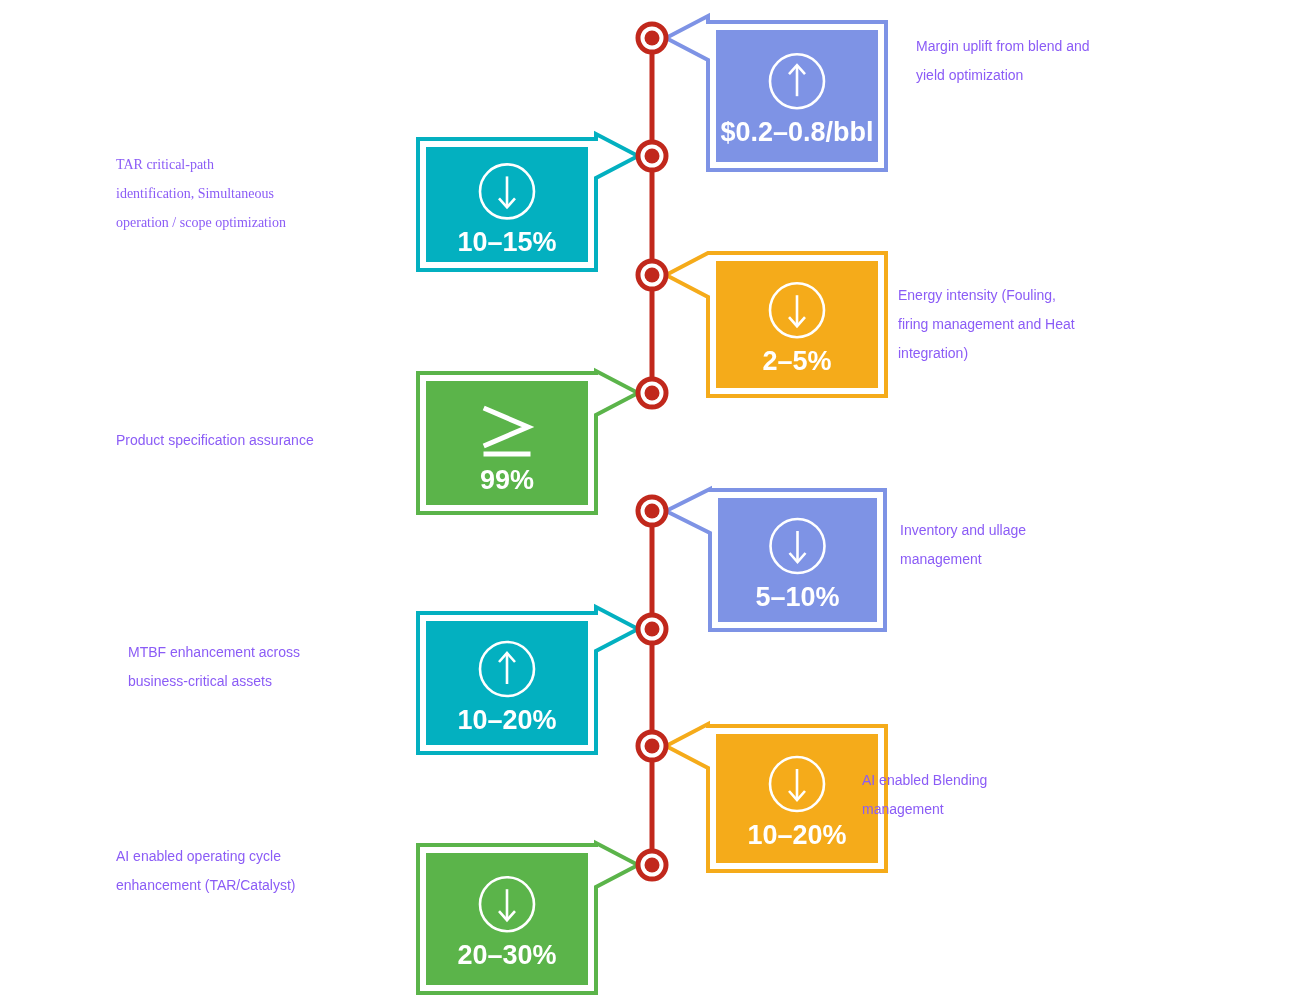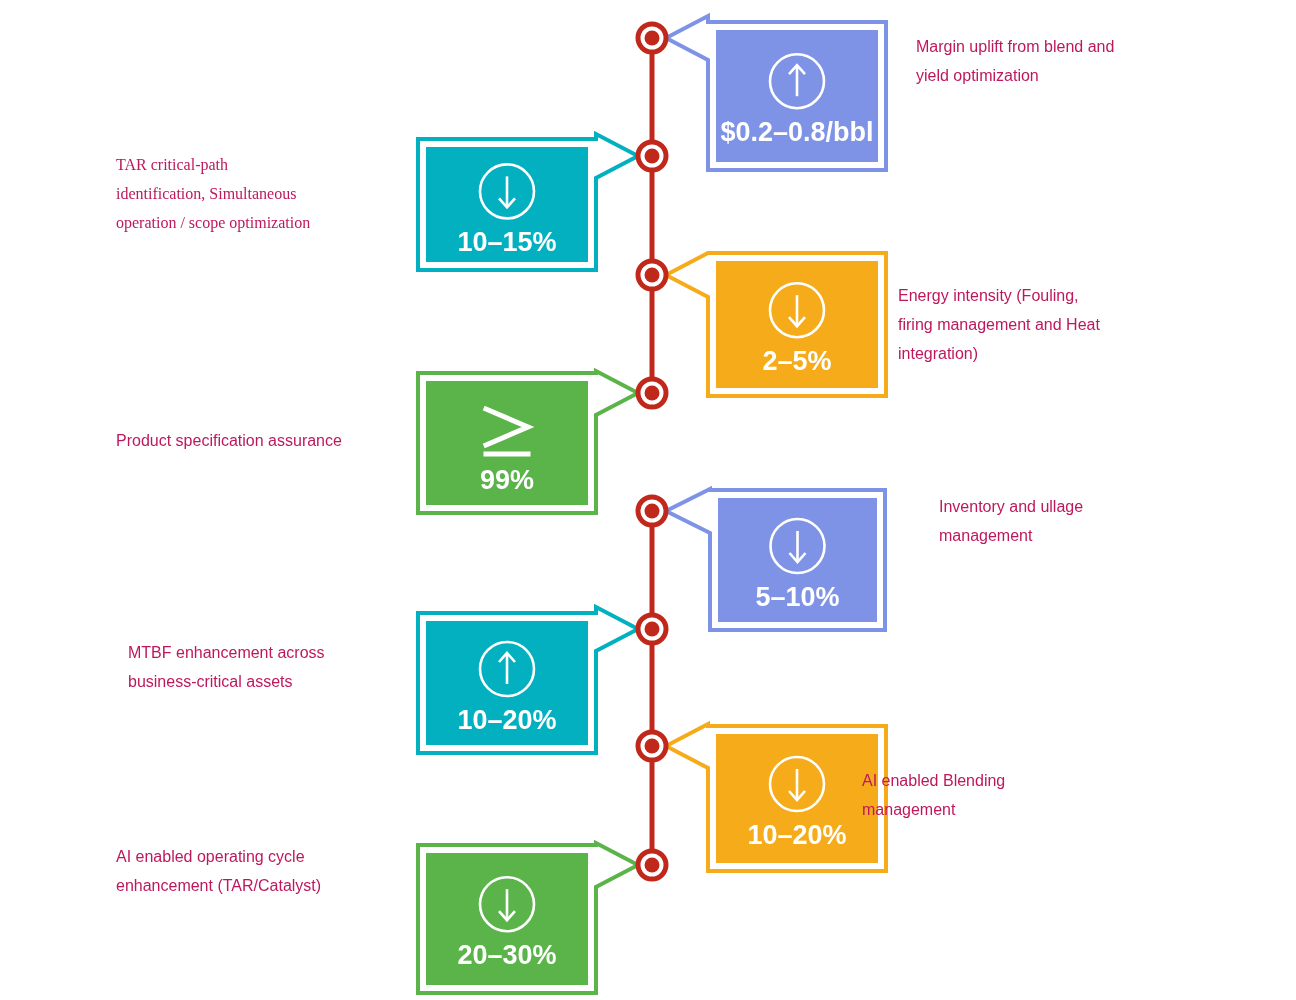--- a/index.html
+++ b/index.html
@@ -3,23 +3,23 @@
 <meta charset="utf-8">
 <style>
   html,body{margin:0;padding:0;background:#ffffff;}
   body{width:1296px;height:1000px;overflow:hidden;
        font-family:"Liberation Sans","DejaVu Sans",sans-serif;}
   #stage{position:relative;width:1296px;height:1000px;}
   svg#diagram{position:absolute;inset:0;width:1296px;height:1000px;display:block;}
   .side-label{
     position:absolute;
     font-family:"Liberation Sans","DejaVu Sans",sans-serif;
-    font-size:16px;
+    font-size:14px;
     line-height:29px;
-    color:#be185d;
+    color:#8b5cf6;
     white-space:pre-line;
   }
   .side-label.left{ text-align:left; }
   .side-label.right{ text-align:left; }
   .box-value{
     font-family:"Liberation Sans","DejaVu Sans",sans-serif;
     font-weight:bold;
     font-size:27px;
     fill:#ffffff;
   }
@@ -162,21 +162,21 @@
   <div id="labels-layer">
       <div class="side-label right" style="left: 916px; top: 32px; width: 300px;">Margin uplift from blend and
 yield optimization</div>
       <div class="side-label left" style="left: 116px; top: 150px; width: 300px; font-family: Liberation Serif, serif;">TAR critical-path
 identification, Simultaneous
 operation / scope optimization</div>
       <div class="side-label right" style="left: 898px; top: 281px; width: 300px;">Energy intensity (Fouling,
 firing management and Heat
 integration)</div>
       <div class="side-label left" style="left: 116px; top: 410px; width: 310px; margin-top: 16px;">Product specification assurance</div>
-      <div class="side-label right" style="left: 900px; top: 492px; width: 300px; margin-left: 39px;">Inventory and ullage
+      <div class="side-label right" style="left: 900px; top: 516px; width: 300px;">Inventory and ullage
 management</div>
       <div class="side-label left" style="left: 128px; top: 638px; width: 300px;">MTBF enhancement across
 business-critical assets</div>
       <div class="side-label right" style="left: 862px; top: 766px; width: 300px;">AI enabled Blending
 management</div>
       <div class="side-label left" style="left: 116px; top: 842px; width: 300px;">AI enabled operating cycle
 enhancement (TAR/Catalyst)</div>
     </div>
 </div>
 

